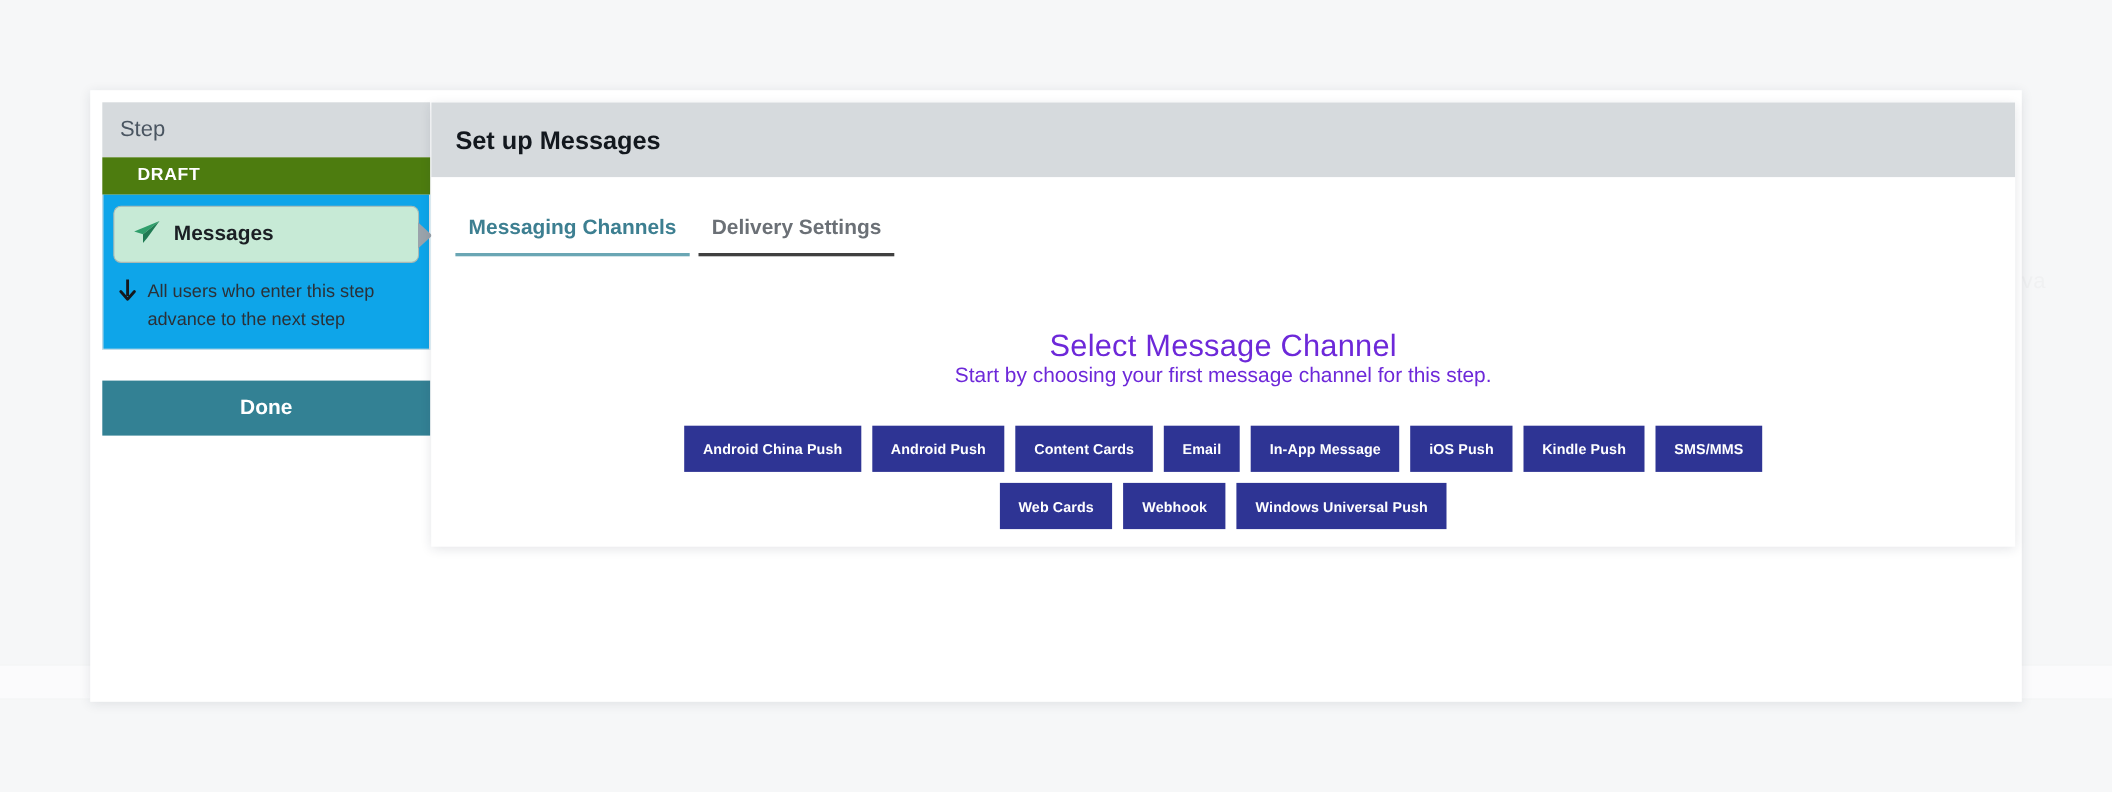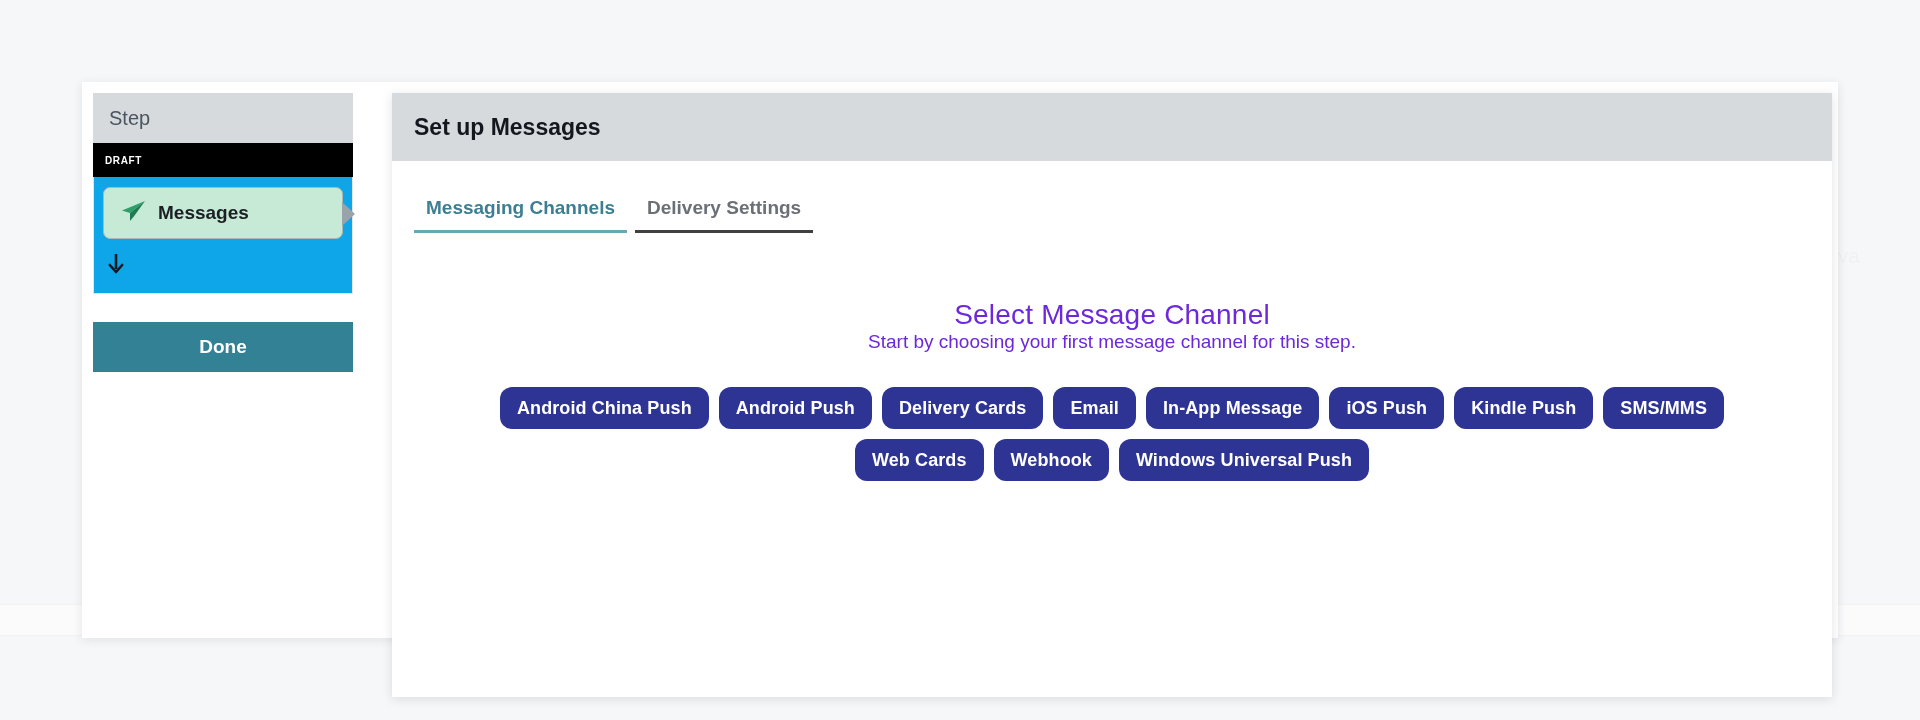--- a/index.html
+++ b/index.html
@@ -98,42 +98,42 @@
     background: #ffffff;
     box-shadow: 0 2px 10px rgba(30,40,60,.10);
     z-index: 2;
   }
 
   
   .step-col {
     position: absolute;
     left: 93px;
     top: 93px;
-    width: 260px;
+    width: 298px;
     z-index: 3;
   }
   .step-head {
     height: 50px;
     background: #d6dadd;
     display: flex;
     align-items: center;
     padding-left: 16px;
     box-sizing: border-box;
     color: #4a5561;
     font-size: 20px;
   }
   .draft-bar {
     height: 34px;
-    background: #000000;
-    display: flex;
-    align-items: center;
-    padding-left: 12px;
+    background: #4d7c0f;
+    display: flex;
+    align-items: center;
+    padding-left: 32px;
     box-sizing: border-box;
     color: #ffffff;
-    font-size: 10px;
+    font-size: 16px;
     font-weight: bold;
     letter-spacing: .6px;
   }
   .step-body {
     background: #0ea5e9;
     border: 1px solid #e2e5e8;
     border-top: none;
     padding: 10px 9px 14px 9px;
     box-sizing: border-box;
   }
@@ -192,21 +192,21 @@
     width: 100%;
     font-family: "Liberation Sans", sans-serif;
   }
 
   
   .panel {
     position: absolute;
     left: 392px;
     top: 93px;
     width: 1440px;
-    height: 604px;
+    height: 404px;
     background: #ffffff;
     box-shadow: 0 2px 10px rgba(30,40,60,.13);
     z-index: 4;
     overflow: hidden;
   }
   .panel-head {
     height: 68px;
     background: #d6dadd;
     display: flex;
     align-items: center;
@@ -261,24 +261,24 @@
   }
   .chan-row {
     display: flex;
     justify-content: center;
     gap: 10px;
   }
   .chan-btn {
     background: #2e3494;
     color: #ffffff;
     border: none;
-    border-radius: 12px;
+    border-radius: 0;
     height: 42px;
     padding: 0 17px;
-    font-size: 18px;
+    font-size: 13px;
     font-weight: bold;
     cursor: pointer;
     font-family: "Liberation Sans", sans-serif;
     white-space: nowrap;
     letter-spacing: .1px;
   }
 </style>
 </head>
 <body>
 
@@ -317,20 +317,21 @@
       <span class="pointer"></span>
     </div>
 
     <div class="advance-note">
       <span>
         <svg width="18" height="22" viewBox="0 0 18 22" aria-hidden="true">
           <path d="M9 1 L9 16" stroke="#14181d" stroke-width="2.6" fill="none"></path>
           <path d="M2.8 12 L9 19 L15.2 12" stroke="#14181d" stroke-width="2.6" fill="none" stroke-linecap="round" stroke-linejoin="round"></path>
         </svg>
       </span>
+      <span class="txt">All users who enter this step advance to the next step</span>
     </div>
 
   </div>
 
   <button class="done-btn">Done</button>
 </div>
 
 <div class="panel">
 
   <div class="panel-head">
@@ -343,21 +344,21 @@
   </div>
 
   <div class="empty-state">
     <div class="empty-title">Select Message Channel</div>
     <div class="empty-sub">Start by choosing your first message channel for this step.</div>
 
     <div class="chan-rows">
       <div class="chan-row">
           <button class="chan-btn">Android China Push</button>
           <button class="chan-btn">Android Push</button>
-          <button class="chan-btn">Delivery Cards</button>
+          <button class="chan-btn">Content Cards</button>
           <button class="chan-btn">Email</button>
           <button class="chan-btn">In-App Message</button>
           <button class="chan-btn">iOS Push</button>
           <button class="chan-btn">Kindle Push</button>
           <button class="chan-btn">SMS/MMS</button>
         </div>
       <div class="chan-row">
           <button class="chan-btn">Web Cards</button>
           <button class="chan-btn">Webhook</button>
           <button class="chan-btn">Windows Universal Push</button>

